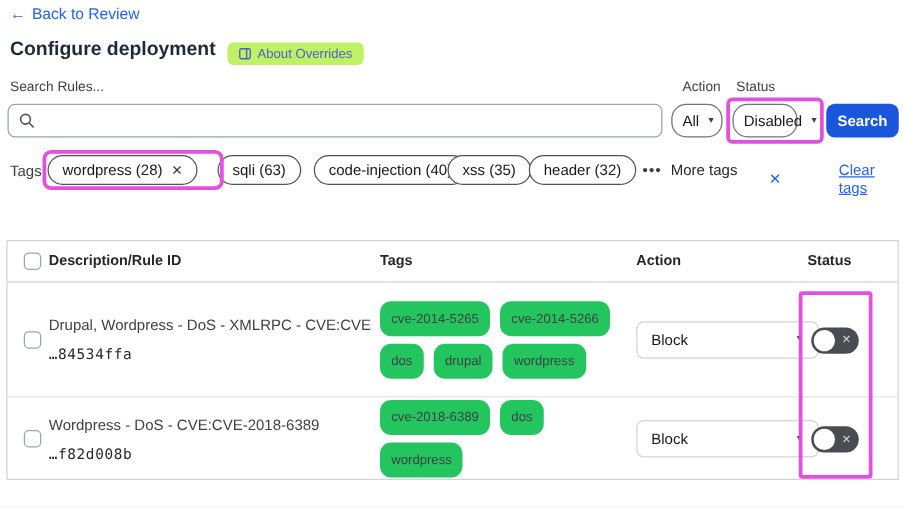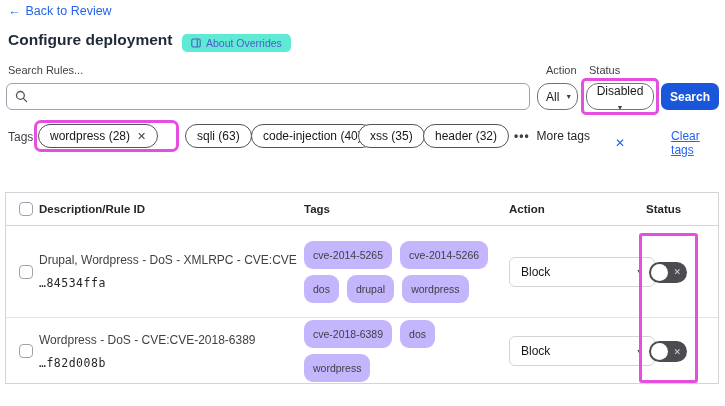--- a/index.html
+++ b/index.html
@@ -11,21 +11,21 @@
   
   .back-link {
     position:absolute; left:8px; top:4px; font-size:12.5px; color:#2563eb;
     display:flex; gap:5px; align-items:center; cursor:pointer; text-decoration:none;
   }
   .page-title {
     position:absolute; left:8px; top:31px; font-size:15.5px; font-weight:700; color:#1f2937;
   }
   .about-badge {
     position:absolute; left:182px; top:34px; height:18px; padding:0 9px;
-    background:#5eead4; color:#5659c9; border-radius:5px; font-size:10.5px;
+    background:#bef264; color:#5659c9; border-radius:5px; font-size:10.5px;
     display:flex; align-items:center; gap:5px; cursor:pointer;
   }
   .about-badge svg { display:block; }
   
   .field-label { position:absolute; font-size:11px; color:#3f3f46; }
   .lbl-search { left:8px; top:64px; }
   .lbl-action { left:546px; top:64px; }
   .lbl-status { left:589px; top:64px; }
   .search-box {
     position:absolute; left:6px; top:83px; width:524px; height:27px;
@@ -35,21 +35,21 @@
   .search-box input {
     border:none; outline:none; flex:1; font-size:12px; background:transparent;
     font-family:"Liberation Sans", sans-serif;
   }
   .dropdown {
     position:absolute; height:27px; border:1px solid #71717a; border-radius:12px;
     background:#fff; display:flex; align-items:center; justify-content:space-between;
     font-size:12px; color:#18181b; padding:0 8px; gap:6px; cursor:pointer;
   }
   .dd-action { left:537px; top:83px; width:41px; }
-  .dd-status { left:586px; top:83px; width:68px;flex-direction:column; }
+  .dd-status { left:586px; top:83px; width:52px; }
   .caret { font-size:7px; color:#3f3f46; line-height:1; }
   .annotation {
     position:absolute; border:3px solid #e44fe0; border-radius:5px;
     pointer-events:none; z-index:5;
   }
   .ann-status { left:581px; top:78px; width:78px; height:37px; }
   .ann-selected-tag { left:34px; top:120px; width:145px; height:32px; border-radius:7px; }
   .ann-toggles { left:633px; top:40px; width:59px; height:150px; border-radius:3px; }
   .search-btn {
     position:absolute; left:661px; top:83px; width:58px; height:27px;
@@ -97,21 +97,21 @@
     position:absolute; left:33px; top:0; bottom:0; width:258px;
     display:flex; flex-direction:column; justify-content:center; gap:9px;
   }
   .desc-line { font-size:12px; color:#3f3f46; white-space:nowrap; overflow:hidden; }
   .rule-id { font-family:"DejaVu Sans Mono", monospace; font-size:11.5px; color:#27272a; letter-spacing:0.5px; }
   .tags-cell {
     position:absolute; left:298px; top:0; bottom:0; width:200px;
     display:flex; flex-wrap:wrap; align-content:center; gap:6px 8px;
   }
   .mini-tag {
-    height:28px; background:#c4b5fd; border-radius:9px; padding:0 9px;
+    height:28px; background:#22c55e; border-radius:9px; padding:0 9px;
     font-size:10.5px; color:#3f3f46; display:flex; align-items:center; white-space:nowrap;
   }
   .action-select {
     position:absolute; left:503px; top:50%; margin-top:-15px; width:146px; height:30px;
     border:1px solid #d4d4d8; border-radius:6px; background:#fff;
     display:flex; align-items:center; justify-content:space-between;
     padding:0 11px; font-size:12px; color:#18181b; cursor:pointer;
   }
   .toggle {
     position:absolute; left:643px; top:50%; margin-top:-10px; width:38px; height:21px;
@@ -169,21 +169,21 @@
   </div>
 
   <button class="search-btn">Search</button>
 
   <div class="tags-label">Tags:</div>
   <div class="annotation ann-selected-tag"></div>
   <div class="tag-pill" style="left:38px;">
     <span>wordpress (28)</span>
     <span class="tag-close">✕</span>
   </div>
-  <div class="tag-pill" style="left:185px;justify-content:flex-end;">
+  <div class="tag-pill" style="left:174px;justify-content:flex-end;">
     <span>sqli (63)</span>
   </div>
   <div class="tag-pill" style="left:251px;">
     <span>code-injection (40)</span>
   </div>
   <div class="tag-pill" style="left:358px;">
     <span>xss (35)</span>
   </div>
   <div class="tag-pill" style="left:423px;">
     <span>header (32)</span>

